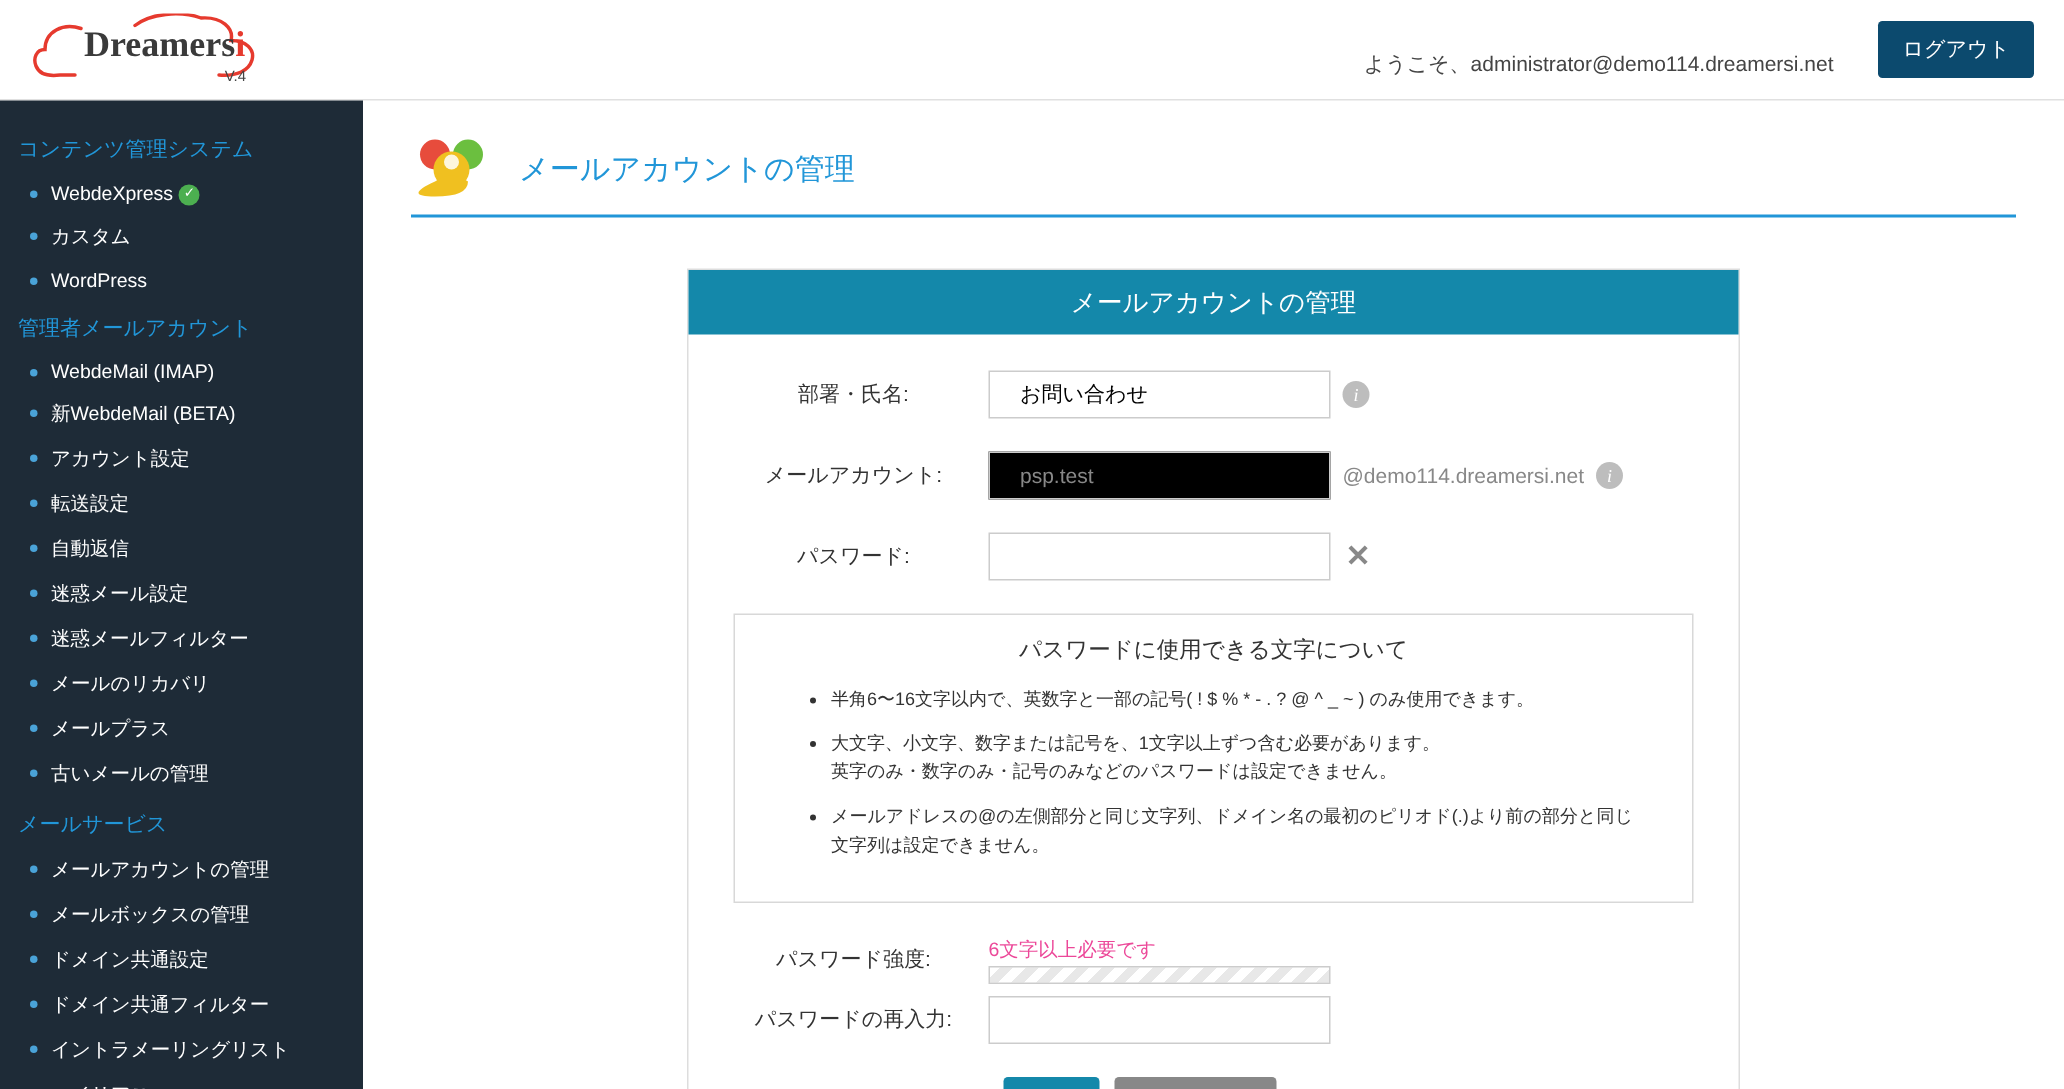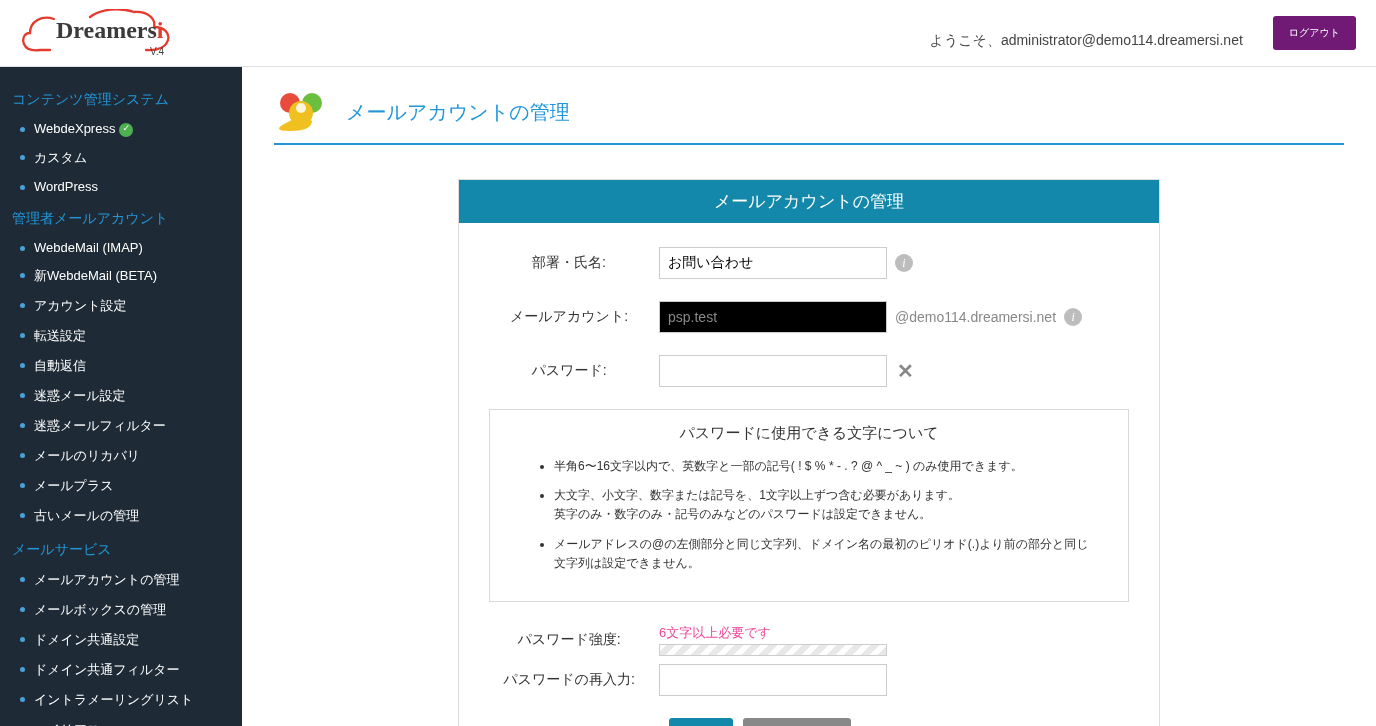--- a/index.html
+++ b/index.html
@@ -42,26 +42,26 @@
       color: #444;
     }
     
     .header-right {
       display: flex;
       align-items: flex-end;
       gap: 30px;
     }
     .welcome { color: #444; font-size: 14px; }
     .logout-btn {
-      background: #701a75;
+      background: #0c4a6e;
       color: #fff;
       border: none;
       padding: 10px 16px;
       border-radius: 3px;
-      font-size: 10px;
+      font-size: 14px;
       cursor: pointer;
     }
     
     .main-wrap {
       display: flex;
       min-height: calc(100vh - 67px);
     }
     
     .sidebar {
       width: 242px;
@@ -159,21 +159,21 @@
       width: 170px;
       text-align: center;
       padding-right: 10px;
       color: #333;
       font-size: 14px;
     }
     .form-control {
       width: 228px;
       height: 32px;
       border: 1px solid #ccc;
-      padding: 4px 8px;
+      padding: 4px 20px;
       font-size: 14px;
     }
     .form-control.disabled {
       background: #000000;
       color: #888;
     }
     .suffix-text { color: #888; margin-left: 8px; font-size: 14px; }
     
     .info-icon {
       display: inline-block;

